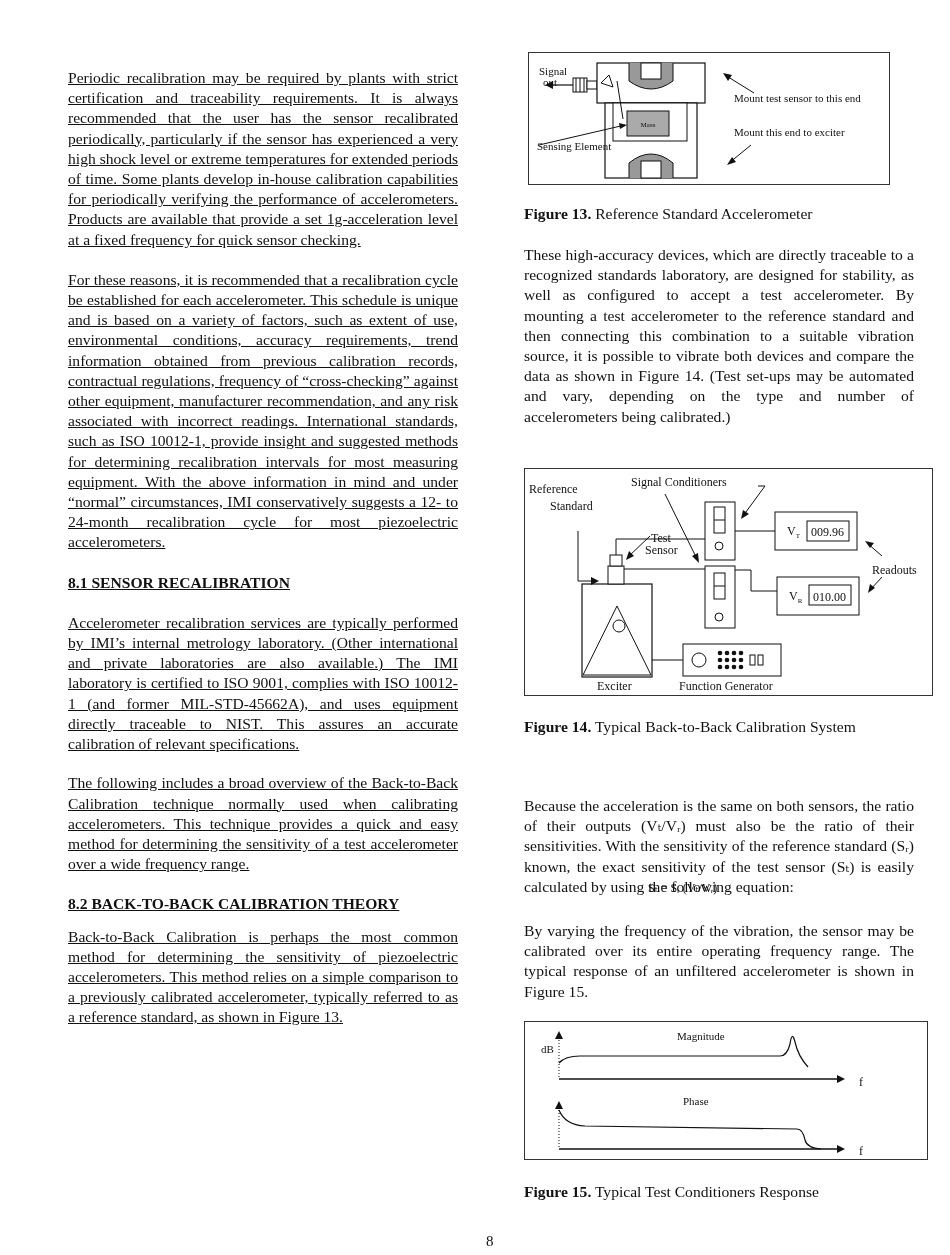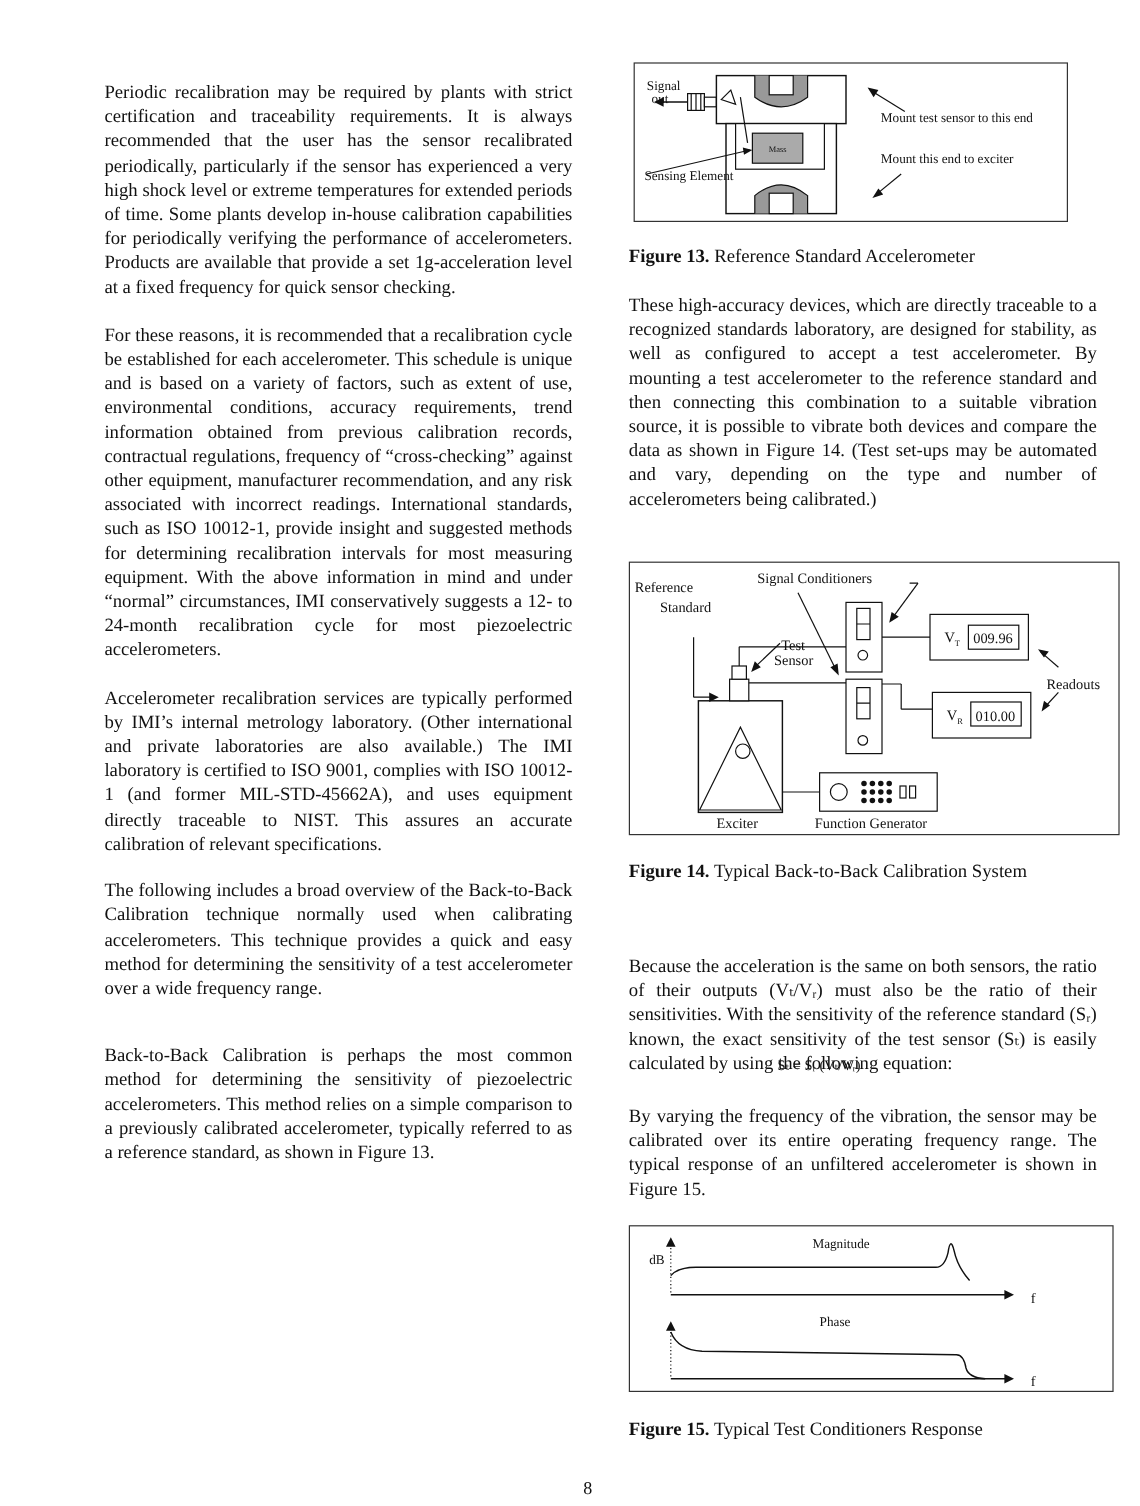--- a/index.html
+++ b/index.html
@@ -1,37 +1,39 @@
 <!DOCTYPE html>
 <html><head>
 <meta charset="utf-8">
 <style>
   html,body{margin:0;padding:0;background:#fff;}
   body{width:950px;height:1255px;position:relative;overflow:hidden;font-family:"Liberation Serif","DejaVu Serif",serif;color:#111;}
   .col{position:absolute;width:390px;font-size:15.6px;line-height:20.2px;}
   .col p{margin:0;text-align:justify;}
-  #left{left:87px;top:68px;}
+  #left{left:68px;top:68px;text-decoration:underline;}
   .heading{font-weight:bold;font-size:15.6px;margin:0;}
   .fig{position:absolute;border:1.2px solid #333;background:#fff;}
   .fig svg{position:absolute;left:0;top:0;}
   .caption{position:absolute;font-size:15.6px;text-align:center;}
   .caption b{font-weight:bold;}
   .eq{position:absolute;font-size:12px;}
   .pagenum{position:absolute;left:486px;top:1233px;font-size:15px;}
   svg text{font-family:"Liberation Serif","DejaVu Serif",serif;fill:#111;}
 </style>
 </head>
 <body>
 
 <div id="left" class="col">
   <p>Periodic recalibration may be required by plants with strict certification and traceability requirements.  It is always recommended that the user has the sensor recalibrated periodically, particularly if the sensor has experienced a very high shock level or extreme temperatures for extended periods of time.  Some plants develop in-house calibration capabilities for periodically verifying the performance of accelerometers.  Products are available that provide a set 1g-acceleration level at a fixed frequency for quick sensor checking.</p>
   <p style="margin-top:20px">For these reasons, it is recommended that a recalibration cycle be established for each accelerometer.  This schedule is unique and is based on a variety of factors, such as extent of use, environmental conditions, accuracy requirements, trend information obtained from previous calibration records, contractual regulations, frequency of “cross-checking” against other equipment, manufacturer recommendation, and any risk associated with incorrect readings.  International standards, such as ISO 10012-1, provide insight and suggested methods for determining recalibration intervals for most measuring equipment.  With the above information in mind and under “normal” circumstances, IMI conservatively suggests a 12- to 24-month recalibration cycle for most piezoelectric accelerometers.</p>
+  <p class="heading" style="margin-top:20px">8.1  SENSOR RECALIBRATION</p>
   <p style="margin-top:20px">Accelerometer recalibration services are typically performed by IMI’s internal metrology laboratory. (Other international and private laboratories are also available.)  The IMI laboratory is certified to ISO 9001, complies with ISO 10012-1 (and former MIL-STD-45662A), and uses equipment directly traceable to NIST.  This assures an accurate calibration of relevant specifications.</p>
   <p style="margin-top:19px">The following includes a broad overview of the Back-to-Back Calibration technique normally used when calibrating accelerometers.  This technique provides a quick and easy method for determining the sensitivity of a test accelerometer over a wide frequency range.</p>
-  <p style="margin-top:36px">Back-to-Back Calibration is perhaps the most common method for determining the sensitivity of piezoelectric accelerometers.  This method relies on a simple comparison to a previously calibrated accelerometer, typically referred to as a reference standard, as shown in Figure 13.</p>
+  <p class="heading" style="margin-top:20px">8.2  BACK-TO-BACK CALIBRATION THEORY</p>
+  <p style="margin-top:12px">Back-to-Back Calibration is perhaps the most common method for determining the sensitivity of piezoelectric accelerometers.  This method relies on a simple comparison to a previously calibrated accelerometer, typically referred to as a reference standard, as shown in Figure 13.</p>
 </div>
 
 <div class="fig" style="left:528px;top:52px;width:360px;height:131px;">
   <svg width="360" height="131" viewBox="0 0 360 131">
 
     <line x1="18" y1="32" x2="44" y2="32" stroke="#111" stroke-width="1.2"></line>
     <polygon points="16,32 24,28 24,36" fill="#111"></polygon>
     <rect x="44" y="25" width="14" height="14" fill="#fff" stroke="#111"></rect>
     <line x1="47" y1="25" x2="47" y2="39" stroke="#111"></line>
       <line x1="51" y1="25" x2="51" y2="39" stroke="#111"></line>

